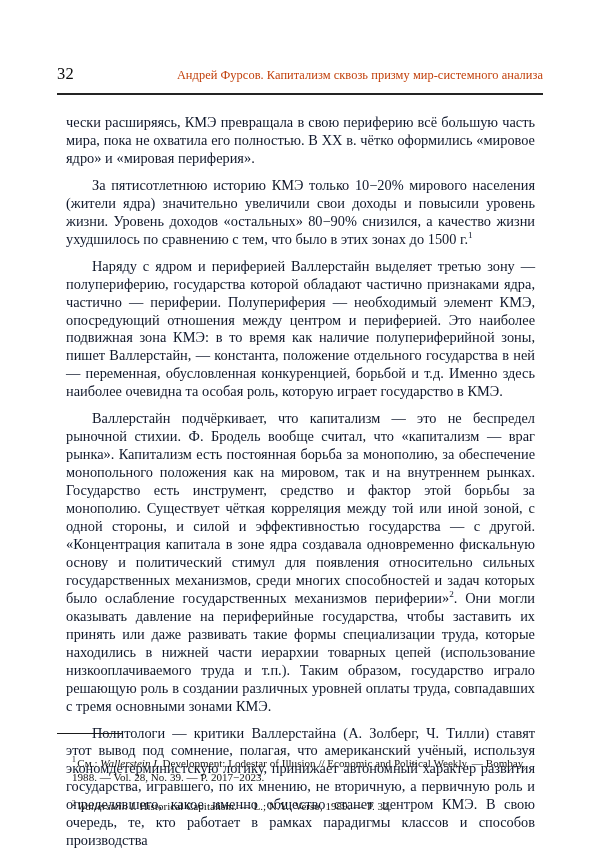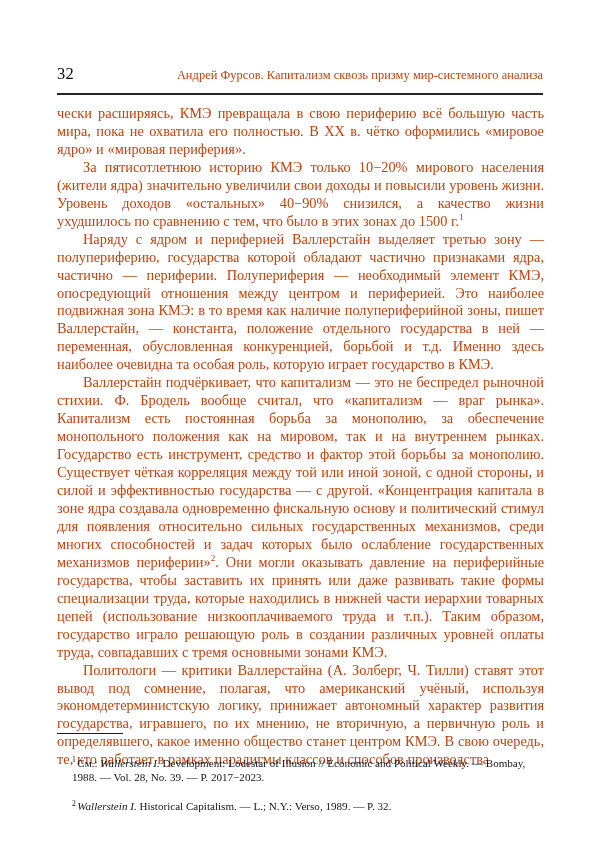--- a/index.html
+++ b/index.html
@@ -60,30 +60,30 @@
   }
 
   
   .column {
     position: absolute;
     left: 57px;
     top: 105px;
     width: 487px;
   }
   p.para {
-    margin: 0;
+    margin: 9px;
     font-size: 14.35px;
     line-height: 17.95px;
     text-align: justify;
     text-justify: inter-word;
     text-indent: 26px;
     hyphens: manual;
     letter-spacing: 0.0px;
     word-spacing: 0.1px;
-    color: #c2410c;
+    color: #0f172a;
   }
   p.para.noindent {
     text-indent: 0;
   }
   sup.fn {
     font-size: 9.2px;
     vertical-align: super;
     line-height: 0;
   }
 
@@ -128,21 +128,21 @@
   <div class="running-head">
     <span class="folio">32</span>
     <span class="head-title">Андрей Фурсов. Капитализм сквозь призму мир-системного анализа</span>
   </div>
   <div class="head-rule"></div>
 
   <div class="column">
 
     <p class="para noindent"><span>чески расширяясь, КМЭ превращала в свою периферию всё большую часть мира, пока не охватила его полностью. В XX в. чётко оформились «мировое ядро» и «мировая периферия».</span></p>
 
-    <p class="para"><span>За пятисотлетнюю историю КМЭ только 10−20% мирового населения (жители ядра) значительно увеличили свои доходы и повысили уровень жизни. Уровень доходов «остальных» 40−90% снизился, а качество жизни ухудшилось по сравнению с тем, что было в этих зонах до 1500 г.</span><sup class="fn">1</sup></p>
+    <p class="para"><span>За пятисотлетнюю историю КМЭ только 10−20% мирового населения (жители ядра) значительно увеличили свои доходы и повысили уровень жизни. Уровень доходов «остальных» 80−90% снизился, а качество жизни ухудшилось по сравнению с тем, что было в этих зонах до 1500 г.</span><sup class="fn">1</sup></p>
 
     <p class="para"><span>Наряду с ядром и периферией Валлерстайн выделяет третью зону — полупериферию, государства которой обладают частично признаками ядра, частично — периферии. Полупериферия — необходимый элемент КМЭ, опосредующий отношения между центром и периферией. Это наиболее подвижная зона КМЭ: в то время как наличие полупериферийной зоны, пишет Валлерстайн, — константа, положение отдельного государства в ней — переменная, обусловленная конкуренцией, борьбой и т.д. Именно здесь наиболее очевидна та особая роль, которую играет государство в КМЭ.</span></p>
 
     <p class="para"><span>Валлерстайн подчёркивает, что капитализм — это не беспредел рыночной стихии. Ф. Бродель вообще считал, что «капитализм — враг рынка». Капитализм есть постоянная борьба за монополию, за обеспечение монопольного положения как на мировом, так и на внутреннем рынках. Государство есть инструмент, средство и фактор этой борьбы за монополию. Существует чёткая корреляция между той или иной зоной, с одной стороны, и силой и эффективностью государства — с другой. «Концентрация капитала в зоне ядра создавала одновременно фискальную основу и политический стимул для появления относительно сильных государственных механизмов, среди многих способностей и задач которых было ослабление государственных механизмов периферии»</span><sup class="fn">2</sup><span>. Они могли оказывать давление на периферийные государства, чтобы заставить их принять или даже развивать такие формы специализации труда, которые находились в нижней части иерархии товарных цепей (использование низкооплачиваемого труда и т.п.). Таким образом, государство играло решающую роль в создании различных уровней оплаты труда, совпадавших с тремя основными зонами КМЭ.</span></p>
 
     <p class="para"><span>Политологи — критики Валлерстайна (А. Золберг, Ч. Тилли) ставят этот вывод под сомнение, полагая, что американский учёный, используя экономдетерминистскую логику, принижает автономный характер развития государства, игравшего, по их мнению, не вторичную, а первичную роль и определявшего, какое именно общество станет центром КМЭ. В свою очередь, те, кто работает в рамках парадигмы классов и способов производства</span></p>
 
   </div>
 
   <div class="footnote-rule"></div>

